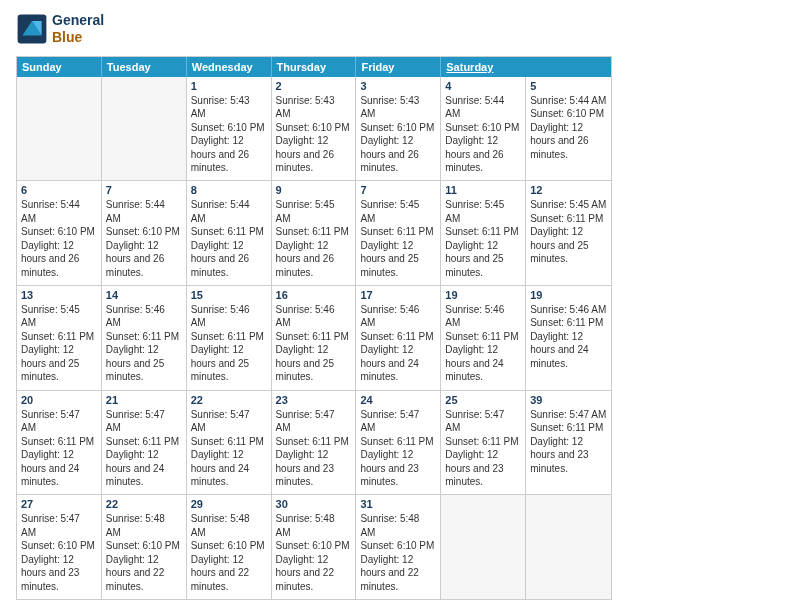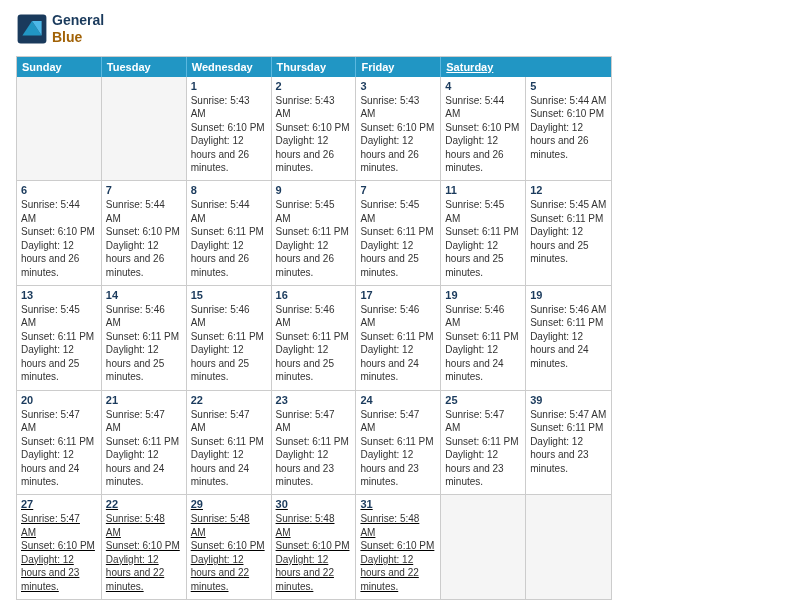--- a/index.html
+++ b/index.html
@@ -79,21 +79,21 @@
       flex: 1;
       display: flex;
       flex-direction: column;
     }
     .cal-row {
       flex: 1;
       display: grid;
       grid-template-columns: repeat(7, 1fr);
       border-bottom: 1px solid #ccc;
     }
-    .cal-row:last-child { border-bottom: none; text-decoration: underline; }
+    .cal-row:last-child { border-bottom: none; }
     .cal-cell {
       border-right: 1px solid #ccc;
       padding: 3px 4px;
       font-size: 9px;
       color: #333;
       background: #fff;
       min-height: 0;
     }
     .cal-cell:last-child { border-right: none; }
     .cal-cell.empty { background: #f5f5f5; }

